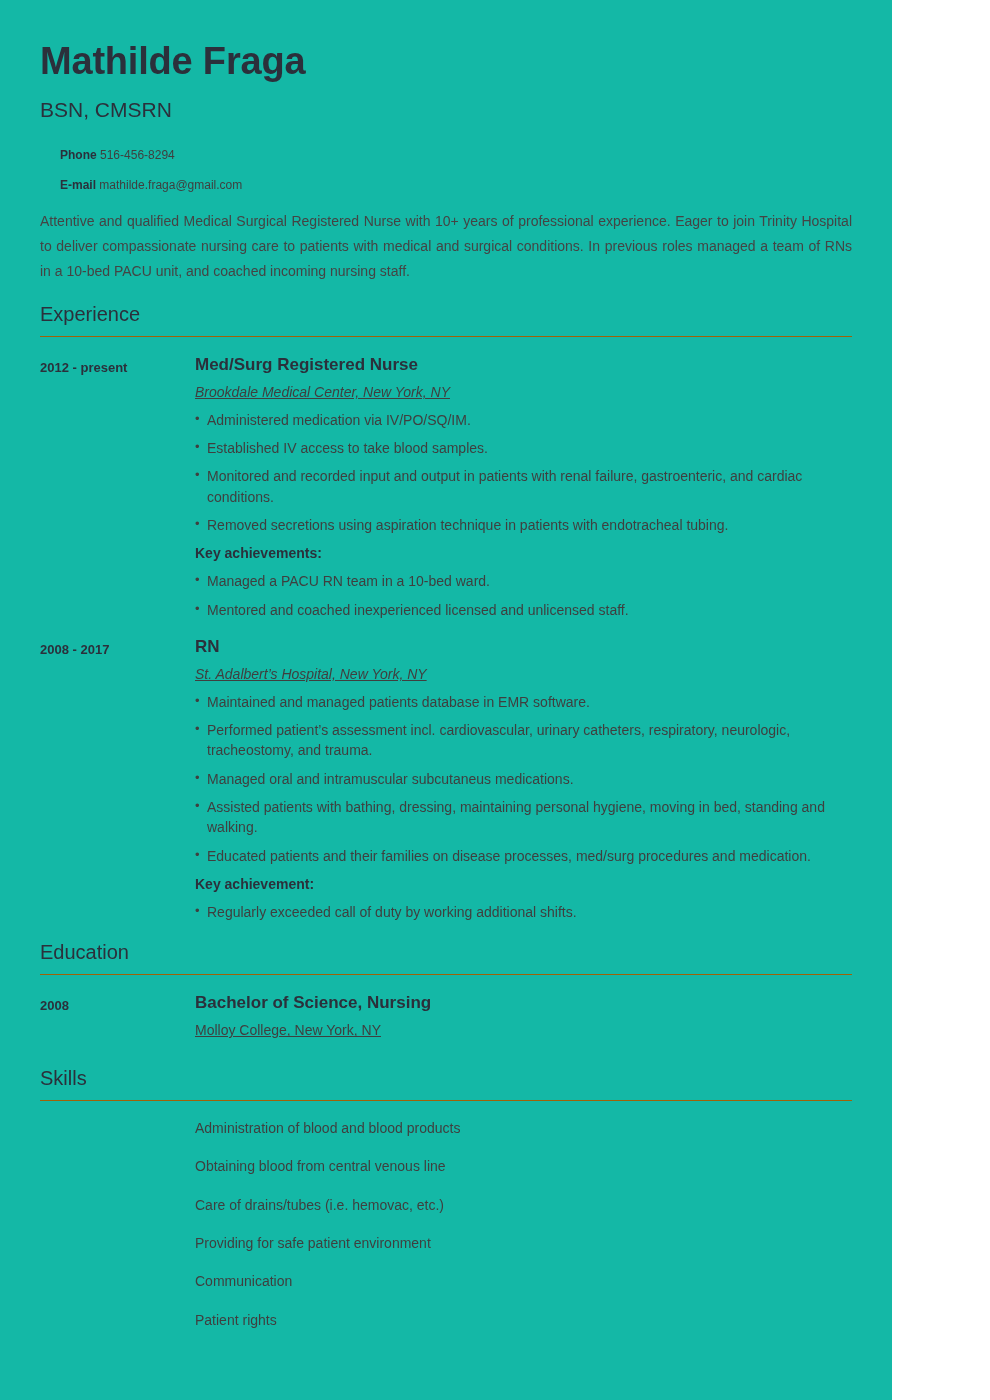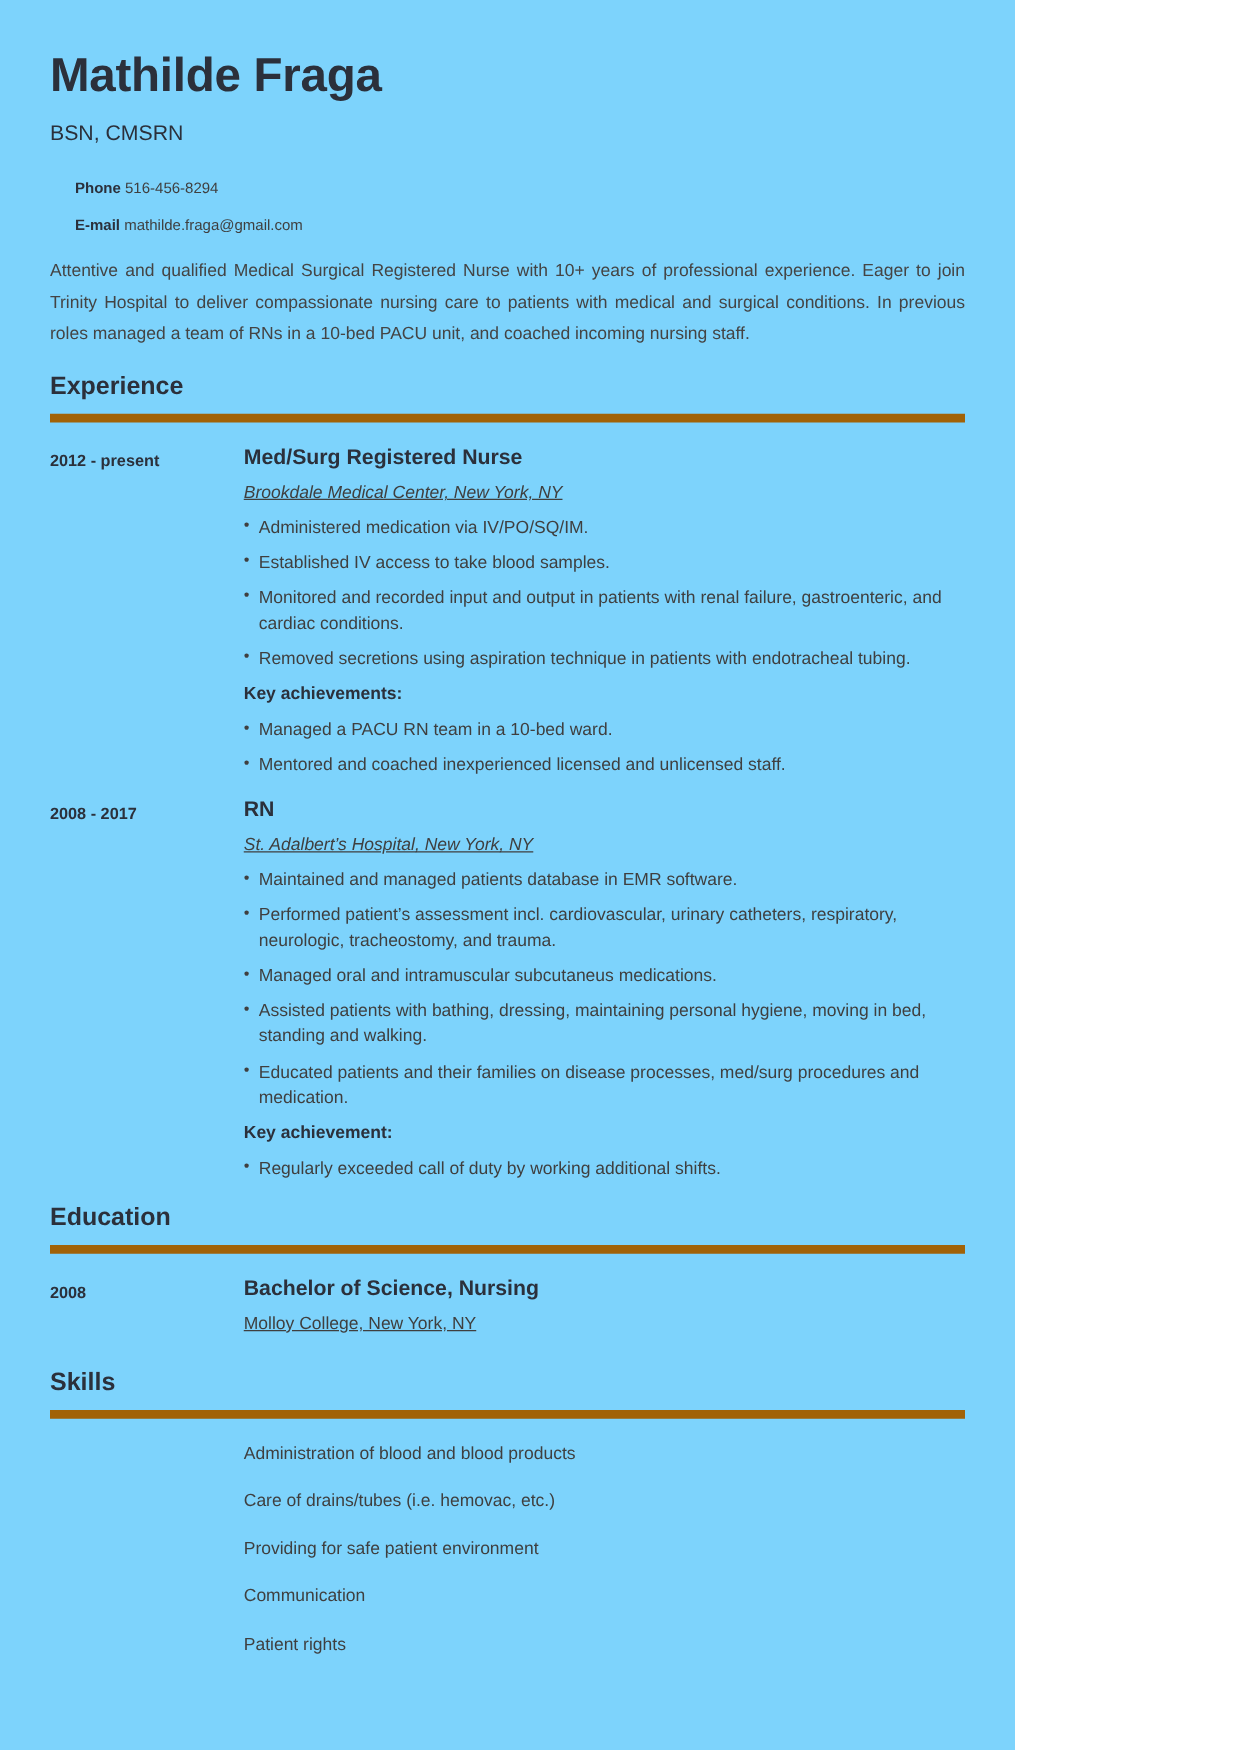--- a/index.html
+++ b/index.html
@@ -10,37 +10,37 @@
 
   body {
     width: 990px;
     height: 1400px;
     font-family: "Liberation Sans", sans-serif;
     color: #3f3f3f;
     overflow: hidden;
   }
 
   .page {
-    width: 812px;
+    width: 892px;
     min-height: 1400px;
-    background: #7dd3fc;
+    background: #14b8a6;
     padding: 40px 40px 0 40px;
   }
 
   
   .name {
     font-size: 38px;
     font-weight: bold;
     color: #2b303b;
     letter-spacing: -0.2px;
     line-height: 1.15;
     margin-bottom: 13px;
   }
   .subtitle {
-    font-size: 17px;
+    font-size: 21px;
     font-weight: normal;
     color: #2b303b;
     line-height: 1.2;
     margin-bottom: 25px;
   }
 
   .contact-row {
     font-size: 12px;
     line-height: 1.35;
     margin-bottom: 14px;
@@ -62,25 +62,25 @@
     text-align: justify;
     margin-top: 16px;
     margin-bottom: 14px;
   }
 
   
   .section { margin-top: 18px; }
 
   .section-heading {
     font-size: 20px;
-    font-weight: bold;
+    font-weight: normal;
     color: #2b303b;
     line-height: 1.25;
     padding-bottom: 9px;
-    border-bottom: 7px solid #a16207;
+    border-bottom: 1px solid #a16207;
     margin-bottom: 17px;
   }
 
   
   .entry {
     display: flex;
     align-items: flex-start;
     margin-bottom: 16px;
   }
   .entry:last-child { margin-bottom: 0; }
@@ -239,20 +239,21 @@
     </div>
   </section>
 
   <section class="section">
     <h2 class="section-heading">Skills</h2>
 
     <div class="skills-entry">
       <div class="skills-spacer"></div>
       <ul class="skills-list">
         <li>Administration of blood and blood products</li>
+        <li>Obtaining blood from central venous line</li>
         <li>Care of drains/tubes (i.e. hemovac, etc.)</li>
         <li>Providing for safe patient environment</li>
         <li>Communication</li>
         <li>Patient rights</li>
 
       </ul>
     </div>
   </section>
 
 </div>

